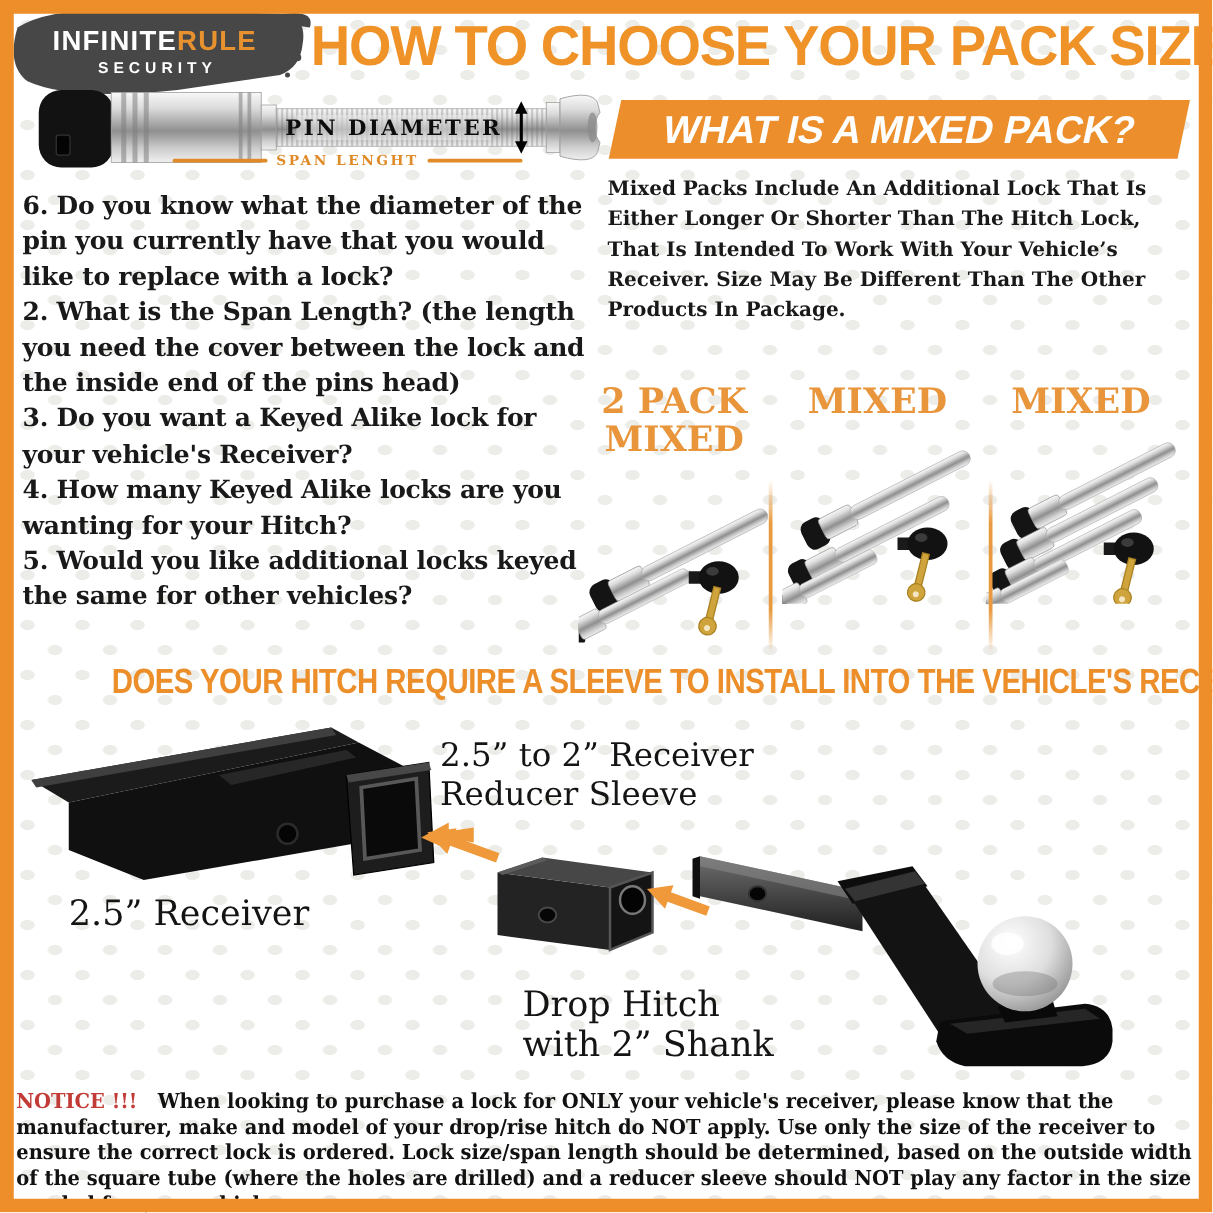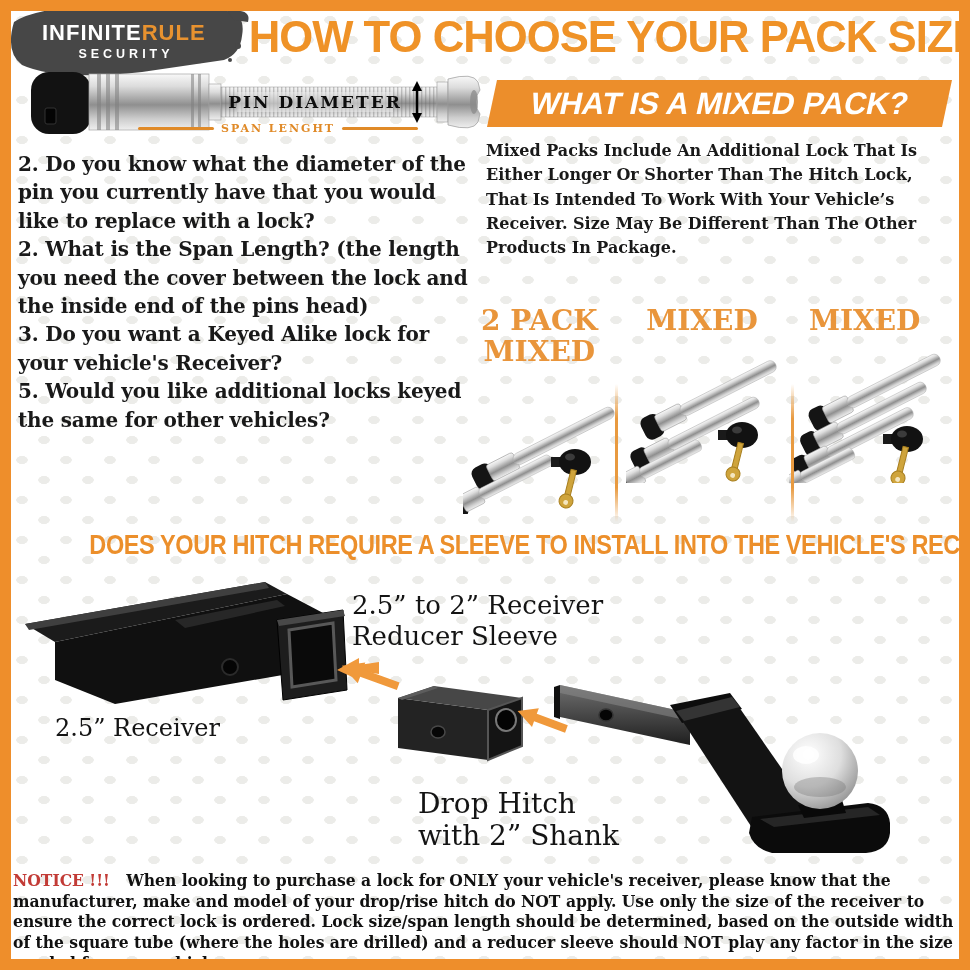--- a/index.html
+++ b/index.html
@@ -52,21 +52,21 @@
   .packs-row{left:458px;top:306px;width:488px;display:flex;}
   .pack-col{flex:1;text-align:center;}
   .pack-head{font-weight:bold;font-size:28px;line-height:1.1;color:#E9953B;}
   .pack-img{margin-top:6px;}
   .divider{width:3px;height:138px;top:384px;
     background:linear-gradient(to bottom, rgba(232,154,64,0), #E89A40 25%, #E89A40 75%, rgba(232,154,64,0));}
   .div1{left:615px;} .div2{left:791px;}
   
   .receiver-svg{left:25px;top:572px;}
   .label{font-weight:normal;color:#141414;text-align:left;}
-  .receiver-label{left:55px;top:714px;width:290px;font-size:24px;}
+  .receiver-label{left:55px;top:714px;width:290px;font-size:28px;}
   .reducer-label{left:352px;top:590px;width:326px;font-size:26px;line-height:1.18;}
   .sleeve-svg{left:338px;top:648px;}
   .drophitch-svg{left:552px;top:655px;}
   .drop-label{left:418px;top:788px;width:345px;font-size:28px;line-height:1.15;}
   
   .notice{left:13px;top:871px;width:1000px;font-weight:bold;font-size:16.5px;
     line-height:1.25;color:#111;transform:scaleX(0.944);transform-origin:left top;}
   .notice .red{color:#C23B36;}
 </style>
 </head>
@@ -153,23 +153,24 @@
     </g>
   </svg>
 
   <div class="abs span-row">
     <div class="dash"></div>
     <div class="span-text">SPAN LENGHT</div>
     <div class="dash"></div>
   </div>
 
   <div class="abs questions">
-    <div>2. Do you know what the diameter of the pin you currently have that you would like to replace with a lock?</div>
+    <div>6. Do you know what the diameter of the pin you currently have that you would like to replace with a lock?</div>
     <div>2. What is the Span Length? (the length you need the cover between the lock and the inside end of the pins head)</div>
     <div>3. Do you want a Keyed Alike lock for your vehicle's Receiver?</div>
+    <div>4. How many Keyed Alike locks are you wanting for your Hitch?</div>
     <div>5. Would you like additional locks keyed the same for other vehicles?</div>
   </div>
 
   <div class="abs banner">
     <div class="banner-text">WHAT IS A MIXED PACK?</div>
   </div>
 
   <div class="abs mixed-desc">Mixed Packs Include An Additional Lock That Is Either Longer Or Shorter Than The Hitch Lock, That Is Intended To Work With Your Vehicle’s Receiver. Size May Be Different Than The Other Products In Package.</div>
 
   <div class="abs packs-row">

